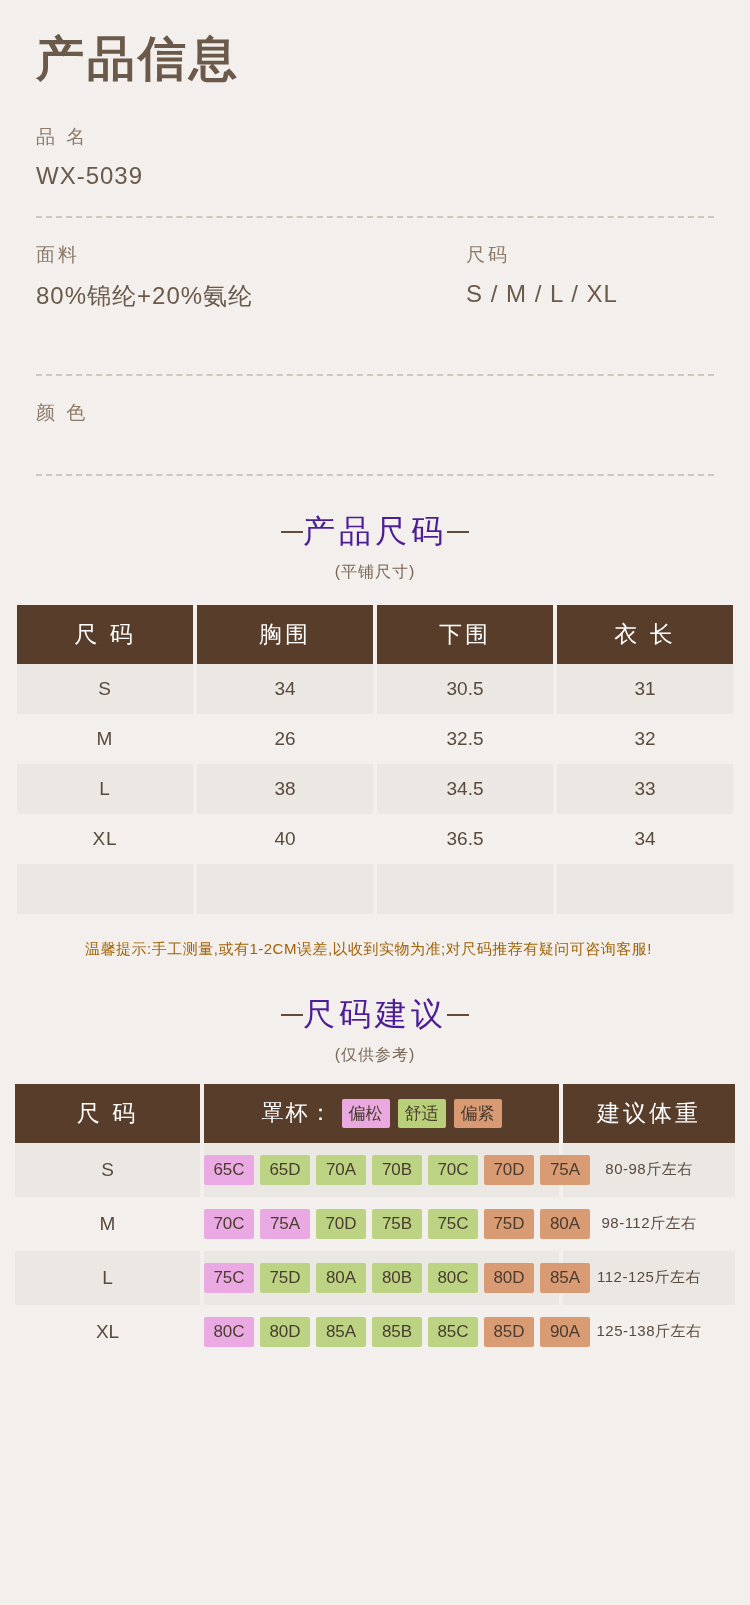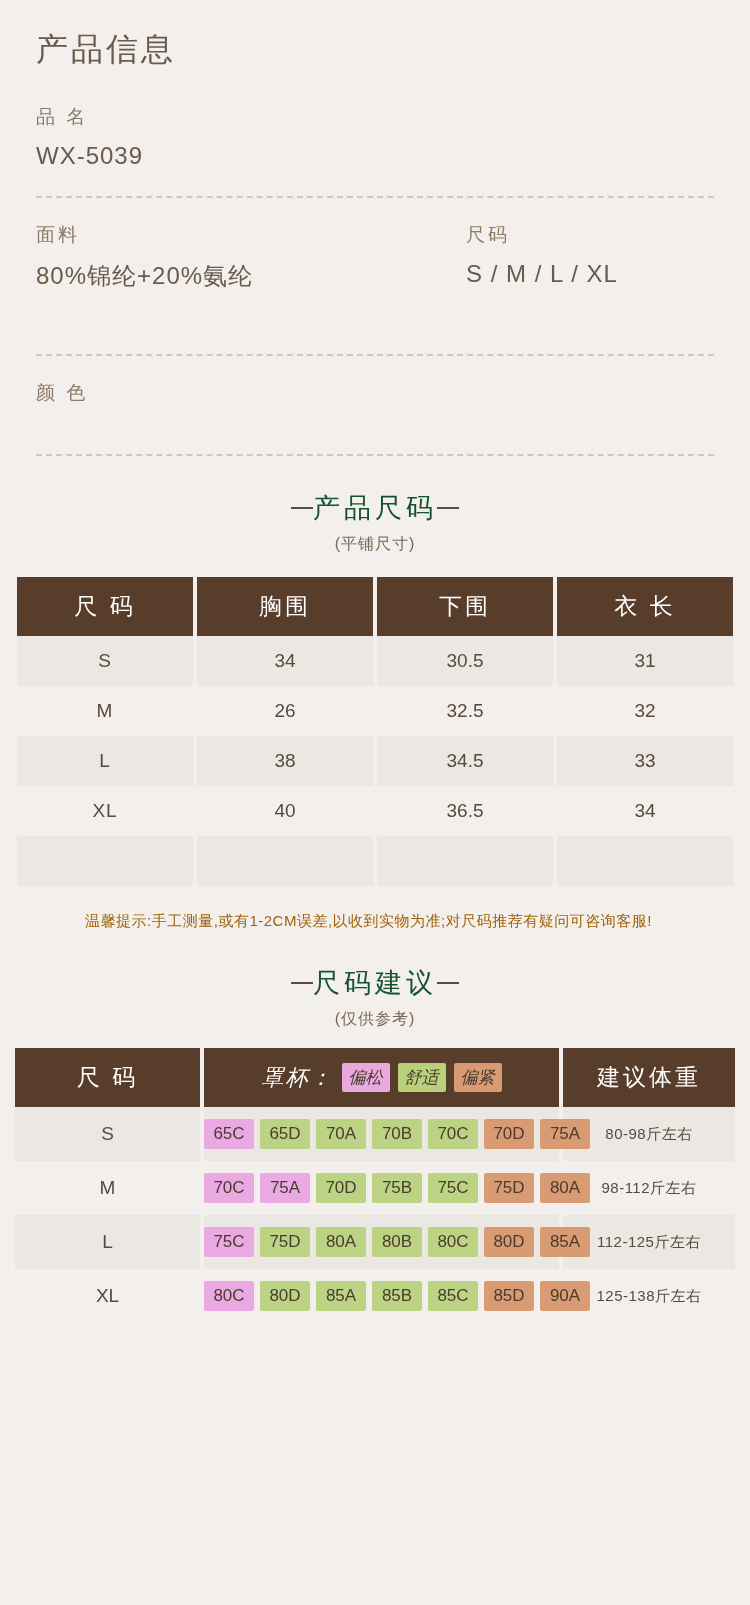--- a/index.html
+++ b/index.html
@@ -21,24 +21,24 @@
     background: #f2efec;
     box-sizing: border-box;
     overflow: hidden;
   }
 
   
   .info-block {
     padding: 30px 36px 0 36px;
   }
   .page-title {
-    font-size: 32px;
+    font-size: 48px;
     letter-spacing: 3px;
     color: #6b5a4a;
-    font-weight: normal;
+    font-weight: bold;
     margin: 0 0 36px 0;
     line-height: 1.2;
   }
   .field-label {
     font-size: 19px;
     color: #8d7a68;
     letter-spacing: 3px;
     margin-bottom: 12px;
   }
   .field-value {
@@ -68,22 +68,22 @@
     gap: 28px;
     margin-bottom: 34px;
   }
 
   
   .section {
     margin-top: 34px;
     text-align: center;
   }
   .section-title {
-    font-size: 27px;
-    color: #14532d;
+    font-size: 32px;
+    color: #4c1d95;
     letter-spacing: 4px;
     display: flex;
     align-items: center;
     justify-content: center;
   }
   .section-title .dash {
     display: inline-block;
     width: 22px;
     height: 2px;
     background: #5f4b3a;
@@ -137,21 +137,20 @@
   .advice-table thead th.cup-head {
     padding: 10px 0;
   }
   .cup-head-inner {
     display: flex;
     align-items: center;
     justify-content: center;
     gap: 8px;
     font-size: 22px;
     letter-spacing: 2px;
-    font-style: italic;
   }
   .legend {
     display: inline-block;
     font-size: 17px;
     padding: 3px 7px;
     border-radius: 2px;
     letter-spacing: 0;
     color: #4a3c2e;
   }
   .legend.loose { background: #e9a8e0; }

